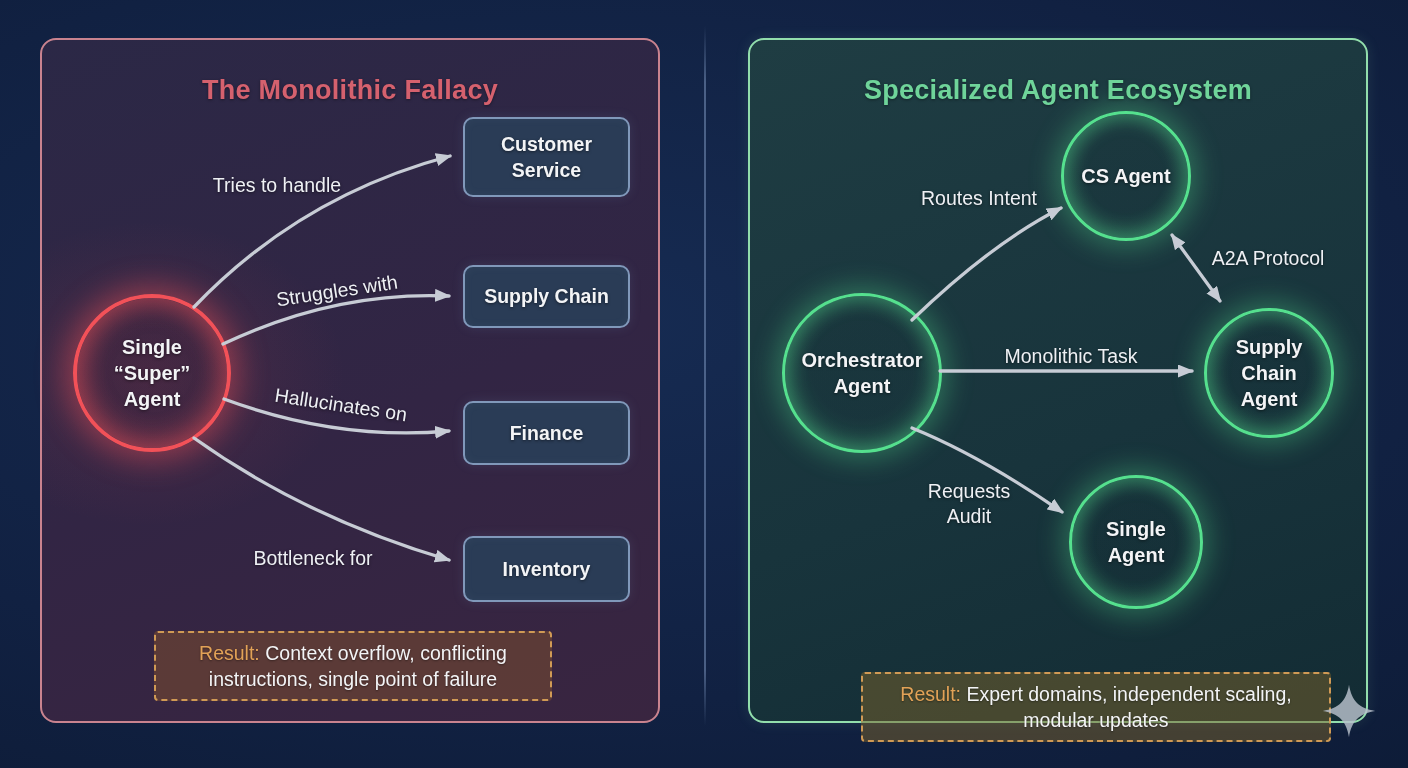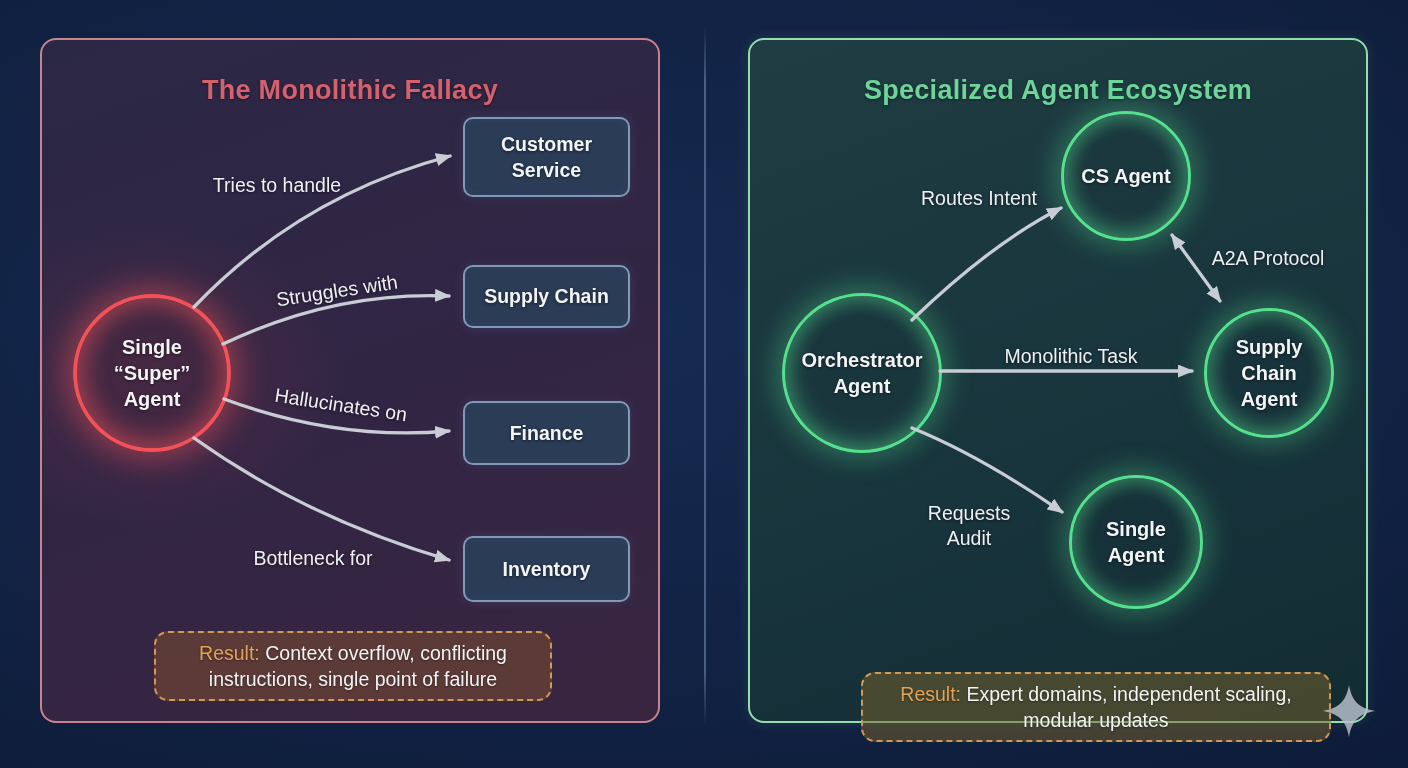--- a/index.html
+++ b/index.html
@@ -70,21 +70,21 @@
   .elabel{
     position:absolute;transform:translate(-50%,-50%);
     color:#eef0f4;font-size:19.5px;white-space:nowrap;
     text-shadow:0 1px 3px rgba(0,0,0,.5);
   }
   .elabel.tilt-up{transform:translate(-50%,-50%) rotate(-8.5deg);}
   .elabel.tilt-down{transform:translate(-50%,-50%) rotate(8.5deg);}
   .elabel.wrap{white-space:normal;width:112px;text-align:center;line-height:1.3;}
   
   .result{
-    position:absolute;border:2px dashed var(--result-border);border-radius:14px;
+    position:absolute;border:2px dashed var(--result-border);border-radius:4px;
     display:flex;align-items:center;justify-content:center;text-align:center;
     font-size:19.5px;line-height:1.34;color:var(--text);padding:6px 14px;
     text-shadow:0 1px 2px rgba(0,0,0,.4);
   }
   .panel.left .result{background:rgba(122,77,48,.55);}
   .panel.right .result{background:rgba(122,97,42,.5);}
   .result .prefix{color:var(--result-prefix);}
   
   .arrows{position:absolute;left:0;top:0;pointer-events:none;}
   .arrows .edge{fill:none;stroke:var(--arrow);stroke-width:3.3;stroke-linecap:round;}
@@ -148,21 +148,21 @@
       <span class="nlabel">CS Agent</span>
     </div>
 
     <div class="node green" style="left:319px;top:435px;width:134px;height:134px;">
       <span class="nlabel" style="max-width:92px;">Single Agent</span>
     </div>
 
     <div class="elabel" style="left:213px;top:158px;margin-left:16px;">Routes Intent</div>
     <div class="elabel" style="left:518px;top:218px;">A2A Protocol</div>
     <div class="elabel" style="left:321px;top:316px;">Monolithic Task</div>
-    <div class="elabel wrap" style="left:219px;top:486px;">Requests Audit</div>
+    <div class="elabel wrap" style="left:219px;top:464px;">Requests Audit</div>
 
     <div class="result" style="left:111px;top:609px;width:470px;height:70px;margin-top:23px;">
       <div>
         <span class="prefix">Result:</span>
         <span>Expert domains, independent scaling, modular updates</span>
       </div>
     </div>
   </section>
 
   <svg class="arrows" width="1408" height="768" viewBox="0 0 1408 768">

